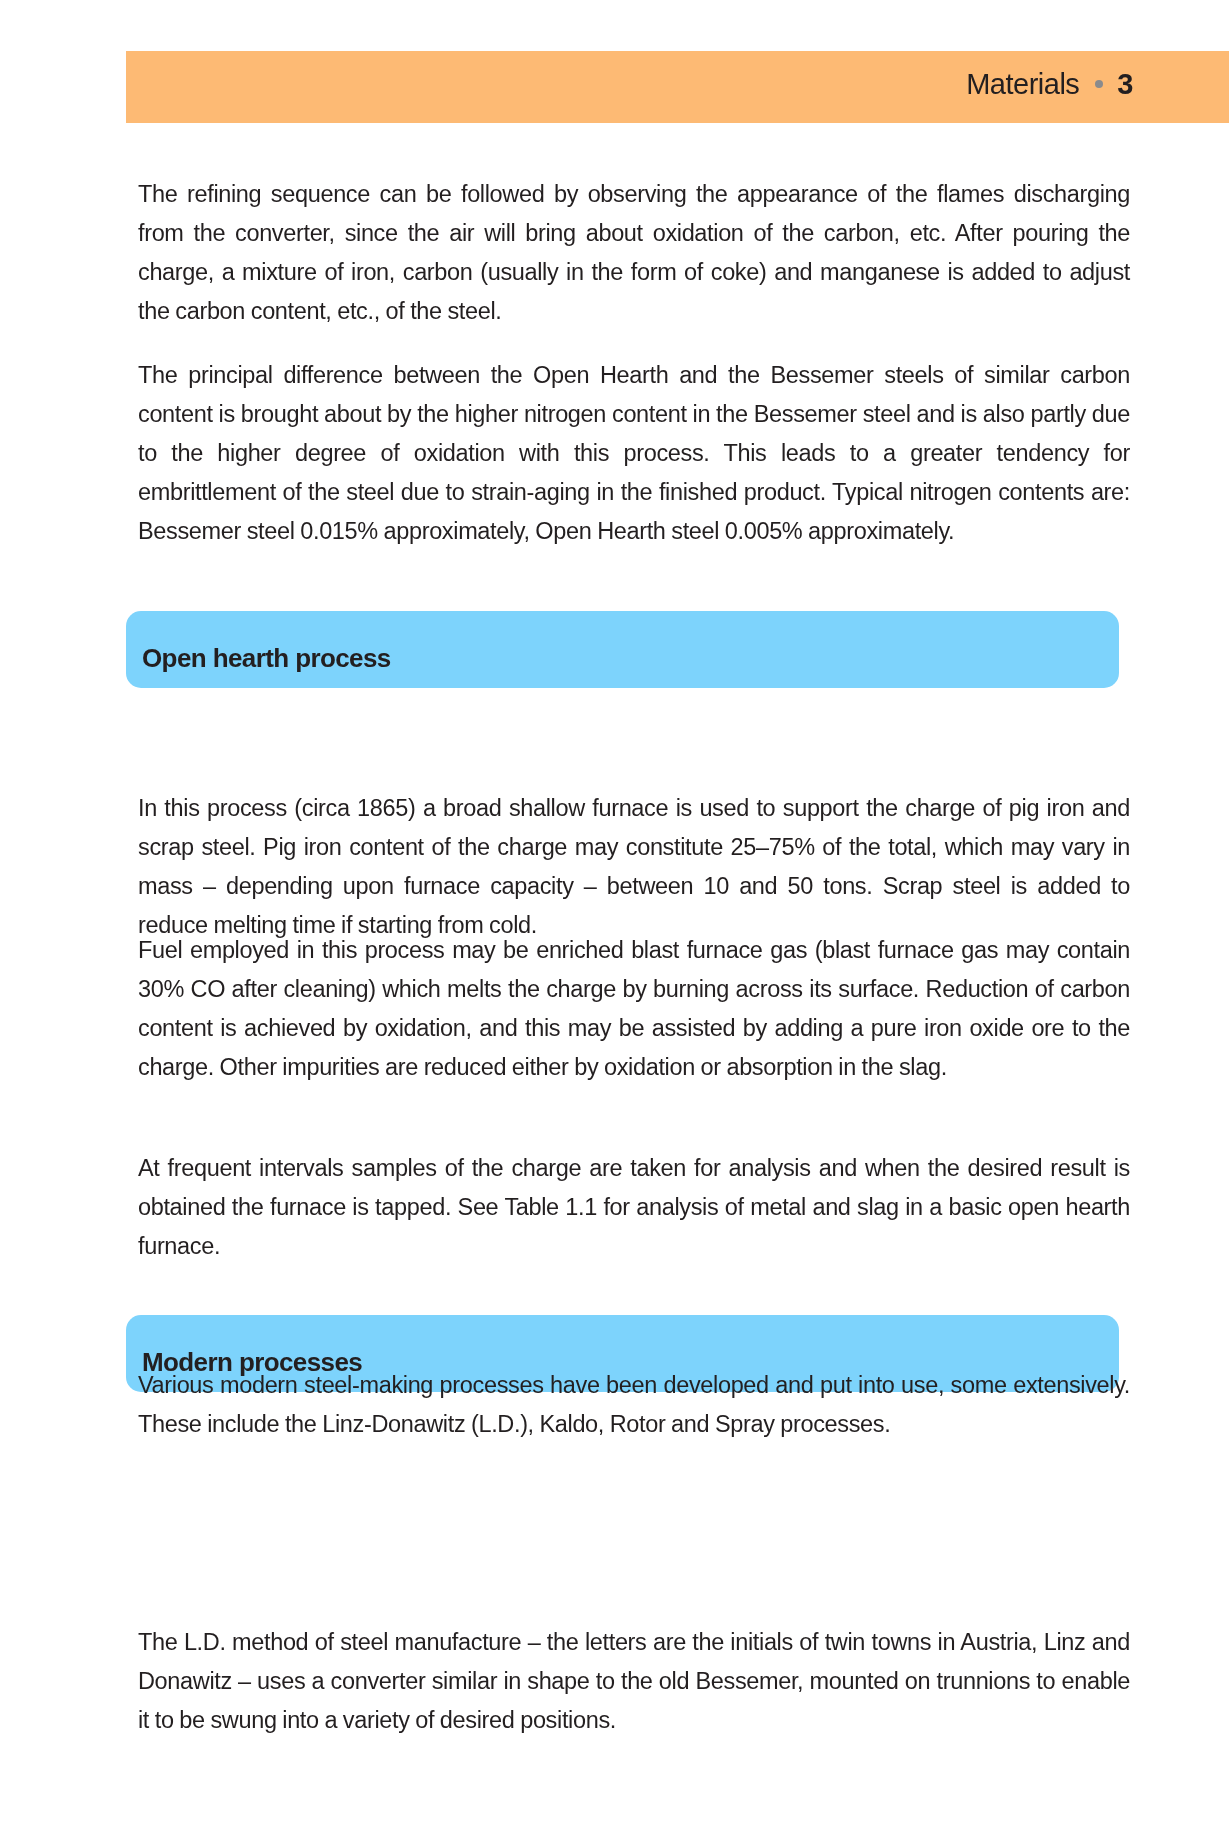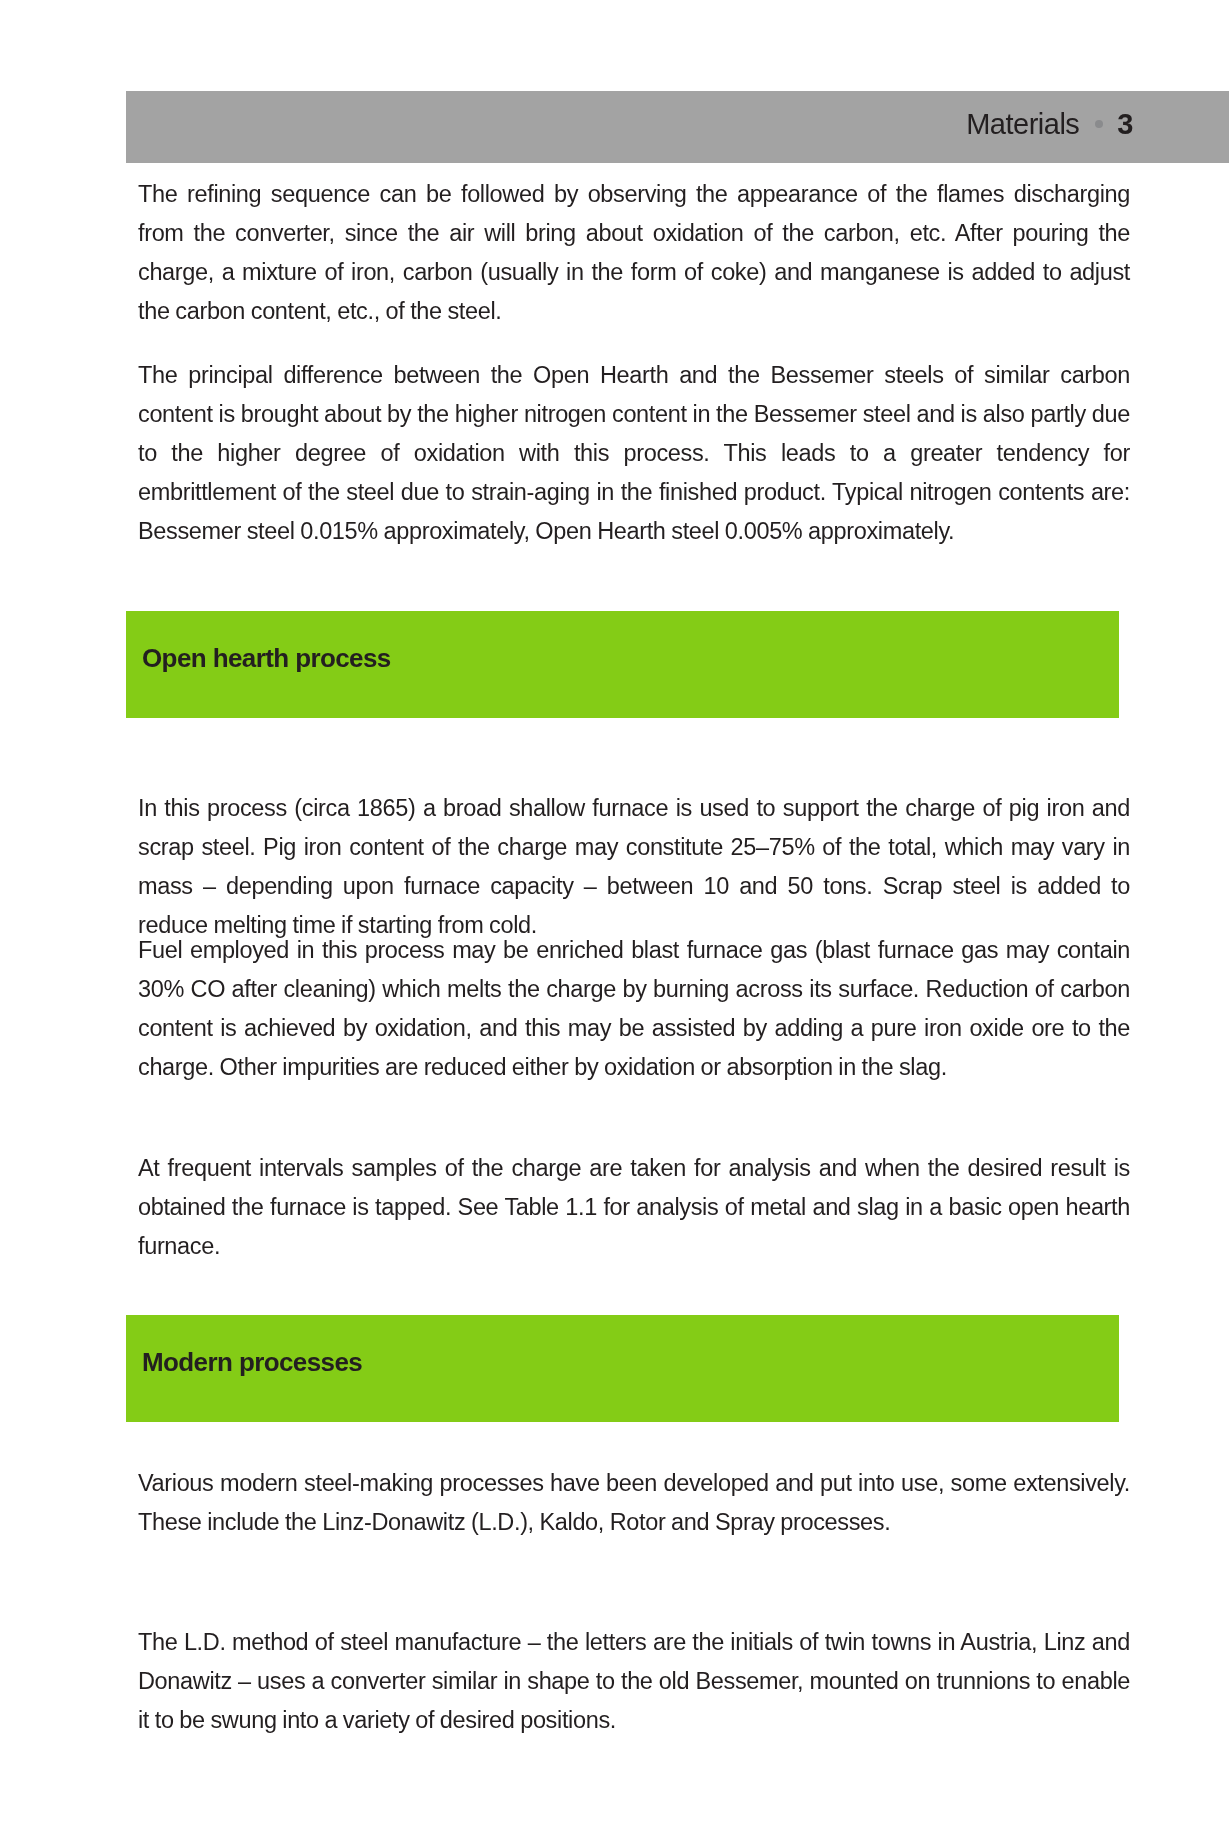--- a/index.html
+++ b/index.html
@@ -1,29 +1,29 @@
 <!DOCTYPE html>
 <html><head>
 <meta charset="utf-8">
 <style>
   html, body { margin:0; padding:0; background:#ffffff; }
   body { width:1229px; height:1843px; position:relative; overflow:hidden;
          font-family:"Liberation Sans", sans-serif; color:#231f20; }
   .running-head { position:absolute; left:126px; top:51px; width:1103px; height:72px;
-                  background:#a3a3a3;margin-top:40px; }
+                  background:#fdba74; }
   .running-head .rh-text { position:absolute; right:96px; top:17px; font-size:29px;
                   letter-spacing:-0.5px; white-space:nowrap; }
   .rh-title { font-weight:normal; }
   .rh-dot { display:inline-block; width:8px; height:8px; border-radius:50%;
             background:#8a8b8d; margin:0 14px 0 16px; vertical-align:middle; position:relative; top:-2px; }
   .rh-page { font-weight:bold; }
   .para { position:absolute; left:126px; width:992px; margin:12px;
           font-size:23.5px; line-height:39px; text-align:justify;
           letter-spacing:-0.35px; word-spacing:-0.5px; }
-  .sec-box { position:absolute; left:126px; width:993px; height:107px; background:#84cc16; }
+  .sec-box { position:absolute; left:126px; width:993px; height:77px; background:#7dd3fc;border-radius:15px; }
   .sec-box h2 { position:absolute; left:16px; top:0; margin:0; height:95px; line-height:95px;
                 font-size:26px; font-weight:bold; letter-spacing:-0.6px; }
 </style>
 </head>
 <body>
 
 <div class="running-head">
   <div class="rh-text">
     <span class="rh-title">Materials</span><span class="rh-dot"></span><span class="rh-page">3</span>
   </div>
@@ -37,14 +37,14 @@
 </div>
 
 <p class="para" style="top:777px;">In this process (circa 1865) a broad shallow furnace is used to support the charge of pig iron and scrap steel. Pig iron content of the charge may constitute 25–75% of the total, which may vary in mass – depending upon furnace capacity – between 10 and 50 tons. Scrap steel is added to reduce melting time if starting from cold.</p>
 <p class="para" style="top:919px;">Fuel employed in this process may be enriched blast furnace gas (blast furnace gas may contain 30% CO after cleaning) which melts the charge by burning across its surface. Reduction of carbon content is achieved by oxidation, and this may be assisted by adding a pure iron oxide ore to the charge. Other impurities are reduced either by oxidation or absorption in the slag.</p>
 <p class="para" style="top:1137px;">At frequent intervals samples of the charge are taken for analysis and when the desired result is obtained the furnace is tapped. See Table 1.1 for analysis of metal and slag in a basic open hearth furnace.</p>
 
 <div class="sec-box" style="top:1289px;margin-top:26px;">
   <h2>Modern processes</h2>
 </div>
 
-<p class="para" style="top:1452px;">Various modern steel-making processes have been developed and put into use, some extensively. These include the Linz-Donawitz (L.D.), Kaldo, Rotor and Spray processes.</p>
+<p class="para" style="top:1354px;">Various modern steel-making processes have been developed and put into use, some extensively. These include the Linz-Donawitz (L.D.), Kaldo, Rotor and Spray processes.</p>
 <p class="para" style="top:1611px;">The L.D. method of steel manufacture – the letters are the initials of twin towns in Austria, Linz and Donawitz – uses a converter similar in shape to the old Bessemer, mounted on trunnions to enable it to be swung into a variety of desired positions.</p>
 
 </body></html>

